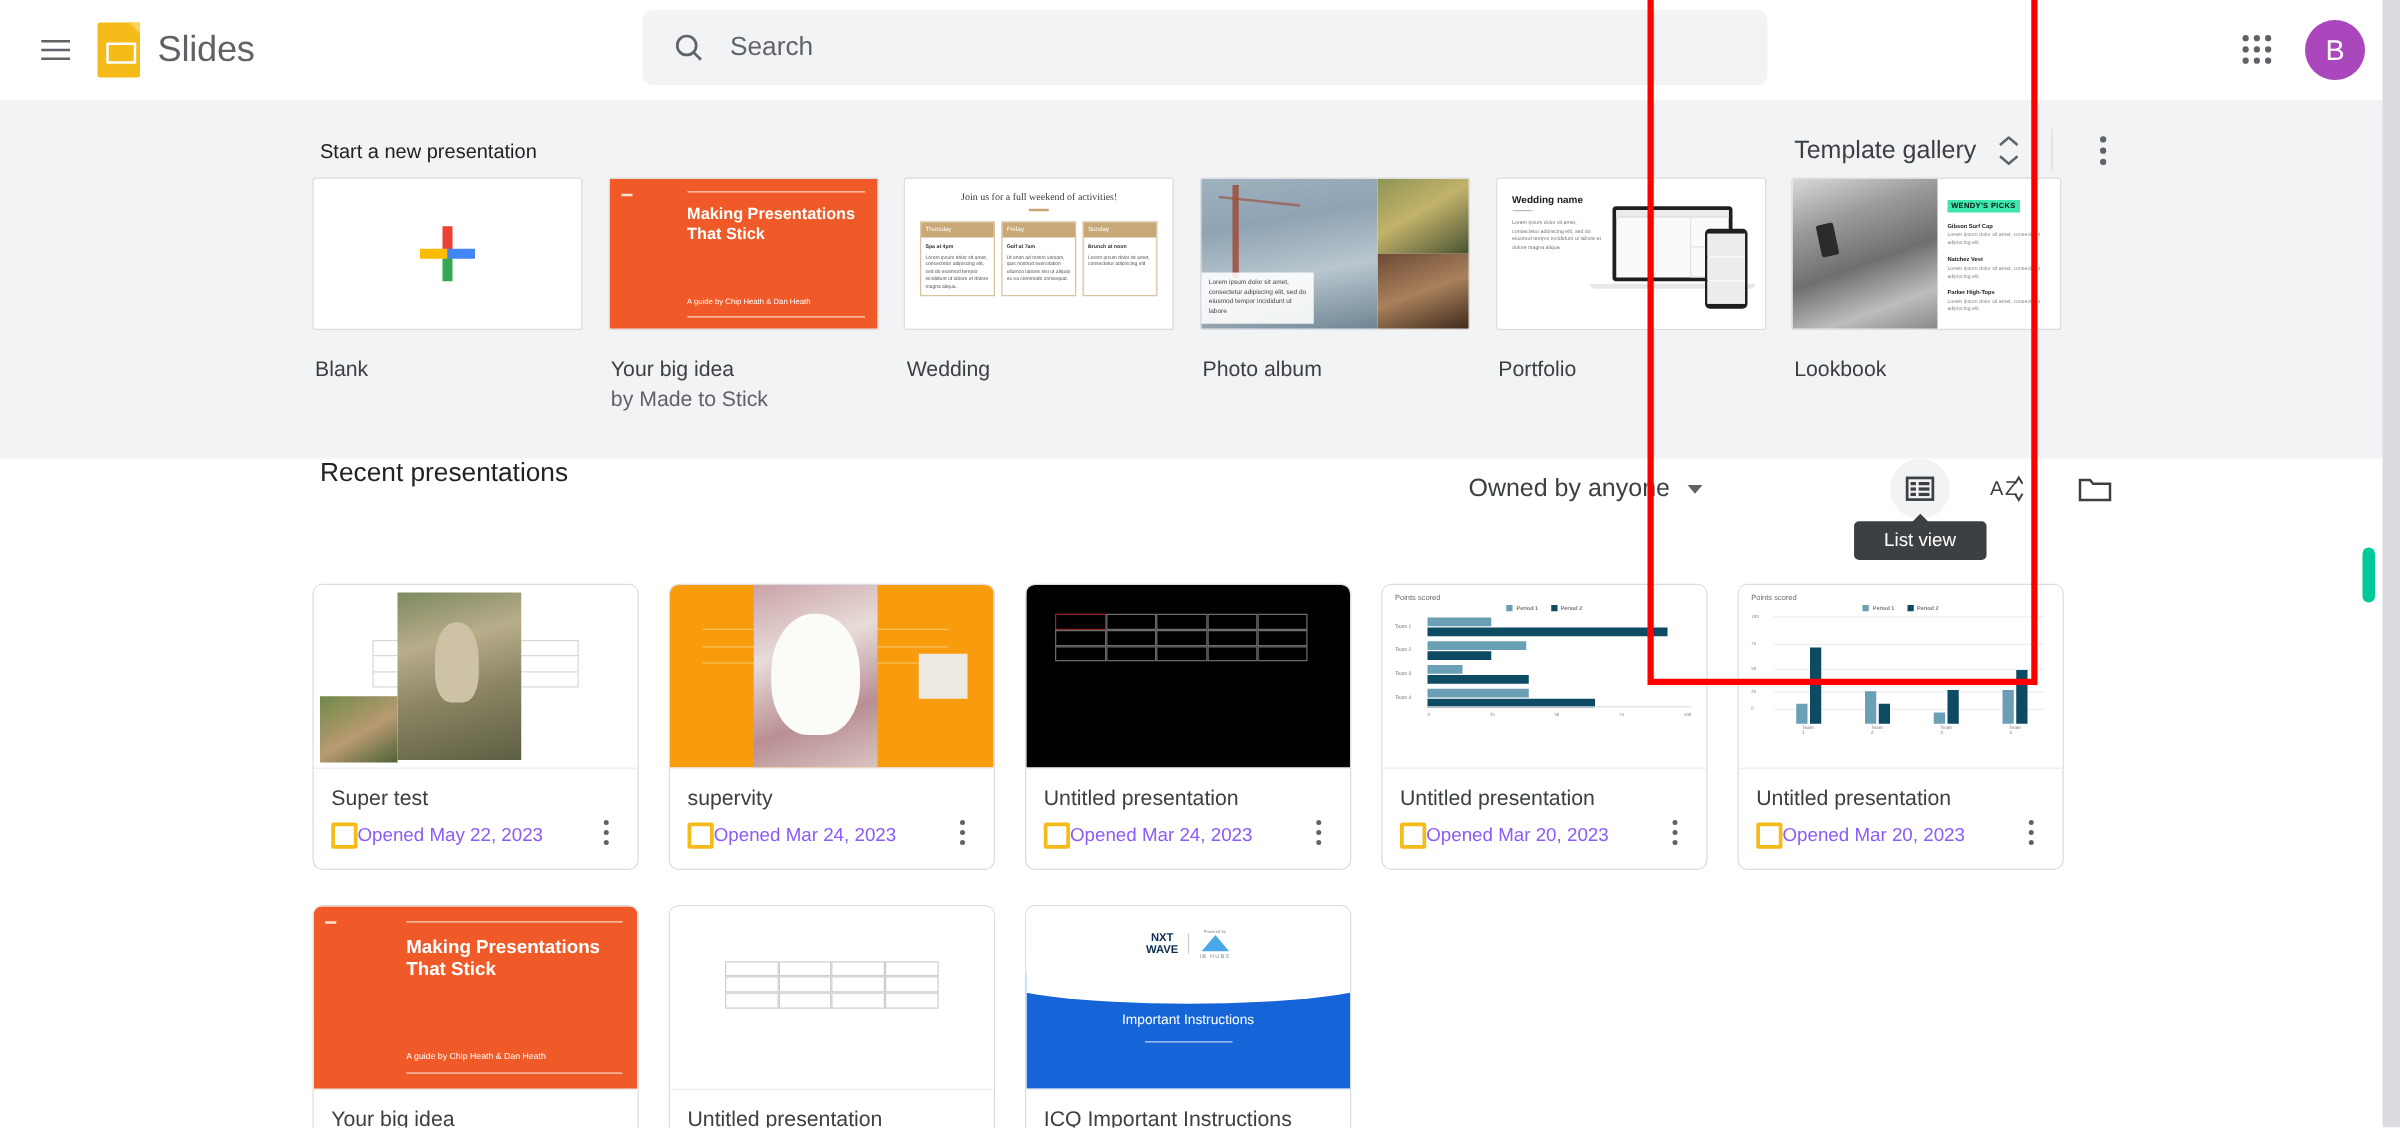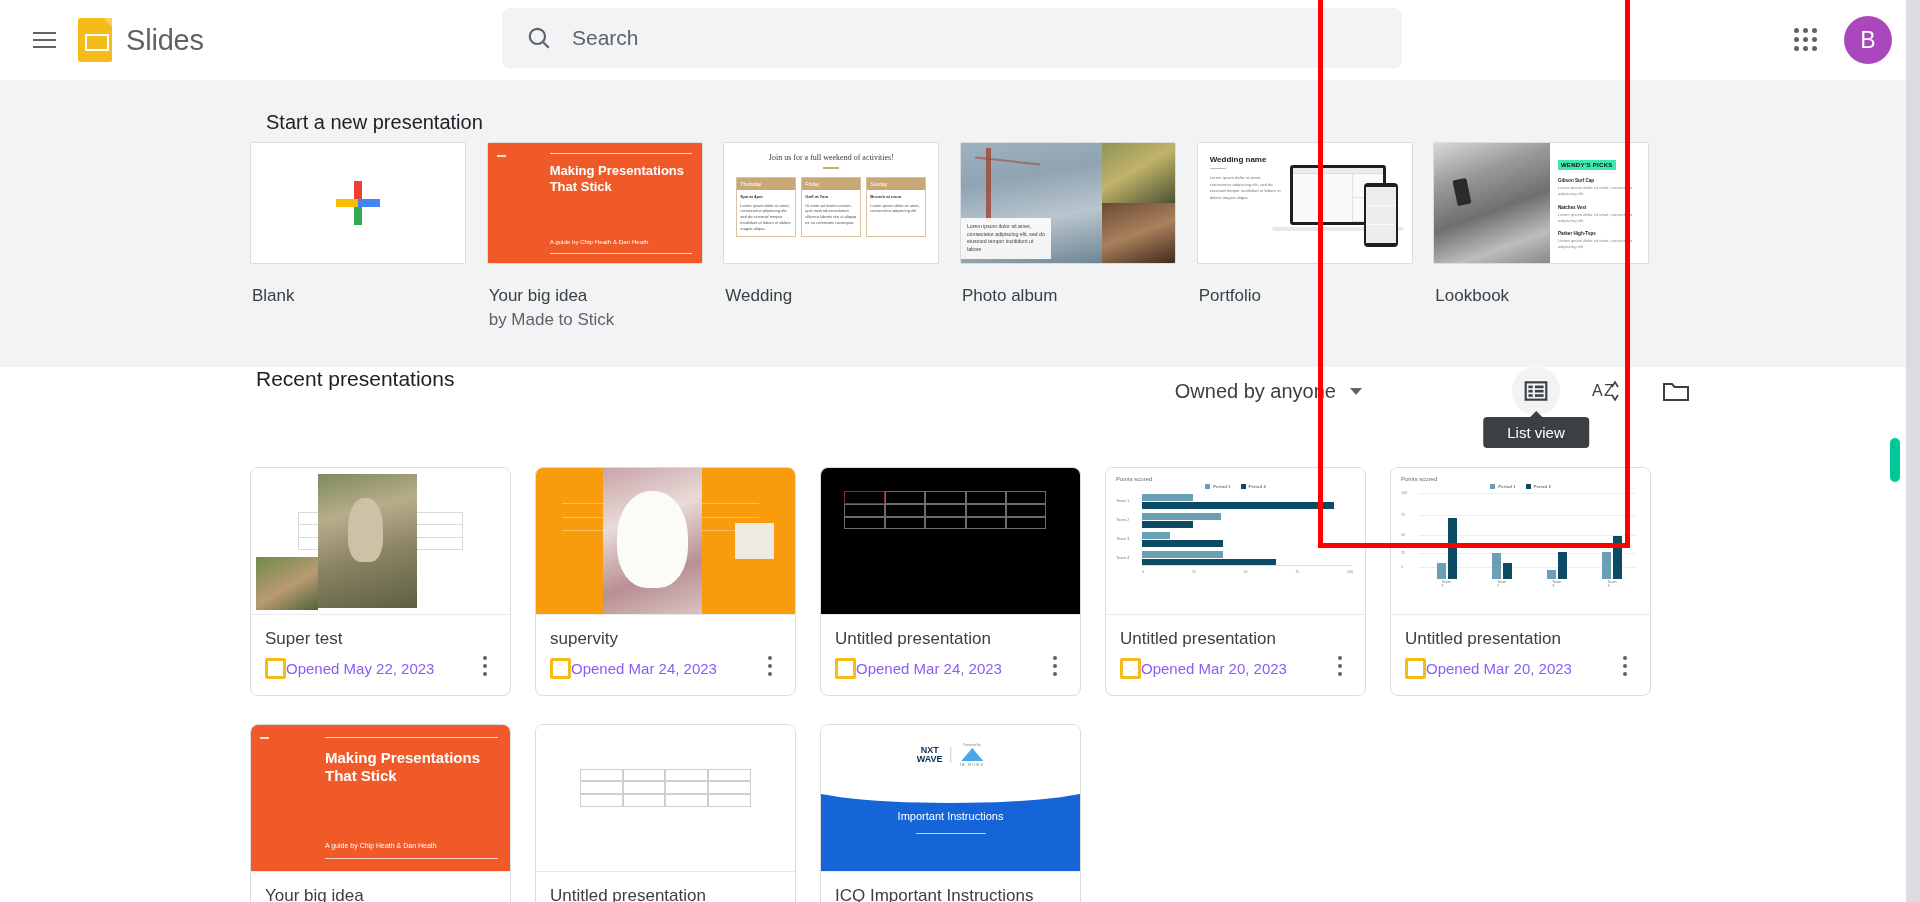--- a/index.html
+++ b/index.html
@@ -39,21 +39,21 @@
   .logo-icon::after {
     content: ""; position: absolute;
     left: 7px; top: 16px; width: 20px; height: 13px;
     border: 2.5px solid #ffffff; border-radius: 1px;
   }
   .logo-text {
     margin-left: 14px; font-size: 29px; color: #5f6368; font-weight: 400;
     letter-spacing: -0.2px;
   }
   .search-bar {
-    position: absolute; left: 502px; top: 8px;
+    position: absolute; left: 514px; top: 8px;
     width: 900px; height: 60px;
     background: #f1f3f4; border-radius: 8px;
     display: flex; align-items: center; cursor: text;
   }
   .search-icon { margin-left: 24px; width: 26px; height: 26px; flex: none; }
   .search-input {
     border: none; background: transparent; outline: none;
     margin-left: 20px; font-size: 21px; color: #5f6368; width: 700px;
     font-family: "Liberation Sans", sans-serif;
   }
@@ -77,22 +77,22 @@
   .template-section {
     position: absolute; top: 80px; left: 0;
     width: 1920px; height: 287px;
     background: #f1f3f4;
   }
   .template-head {
     position: relative; width: 1420px; margin: 0 auto;
     height: 62px; display: flex; align-items: center;
   }
   .template-head h2 {
-    font-size: 20px; font-weight: 400; color: #202124;
-    margin-left: 16px; margin-top: 22px;
+    font-size: 16px; font-weight: 400; color: #202124;
+    margin-left: 6px; margin-top: 22px;
   }
   .tg-right {
     position: absolute; right: -30px; top: 22px;
     display: flex; align-items: center;
   }
   .tg-label { font-size: 20px; color: #3c4043; cursor: pointer; }
   .tg-chev {
     margin-left: 14px; width: 24px; height: 30px; cursor: pointer;
     display: flex; flex-direction: column; align-items: center; justify-content: center; gap: 3px;
   }
@@ -331,20 +331,37 @@
       <i></i>
         <i></i>
         <i></i>
     </div>
     <div class="avatar">B</div>
   </div>
 
   <div class="template-section">
     <div class="template-head">
       <h2>Start a new presentation</h2>
+      <div class="tg-right">
+        <span class="tg-label">Template gallery</span>
+        <div class="tg-chev">
+          <svg width="18" height="10" viewBox="0 0 18 10">
+              <path d="M2 7 L9 1 L16 7" fill="none" stroke="#5f6368" stroke-width="2"></path>
+            </svg>
+          <svg width="18" height="10" viewBox="0 0 18 10">
+              <path d="M2 3 L9 9 L16 3" fill="none" stroke="#5f6368" stroke-width="2"></path>
+            </svg>
+        </div>
+        <div class="tg-divider"></div>
+        <div class="kebab">
+          <i></i>
+            <i></i>
+            <i></i>
+        </div>
+      </div>
     </div>
 
     <div class="template-row">
 
       <div class="tpl">
         <div class="tpl-thumb">
           <svg class="gplus" viewBox="0 0 52 52">
             <rect x="22" y="4" width="8" height="22" fill="#ea4335"></rect>
             <rect x="22" y="26" width="8" height="22" fill="#34a853"></rect>
             <rect x="4" y="22" width="22" height="8" fill="#fbbc04"></rect>

